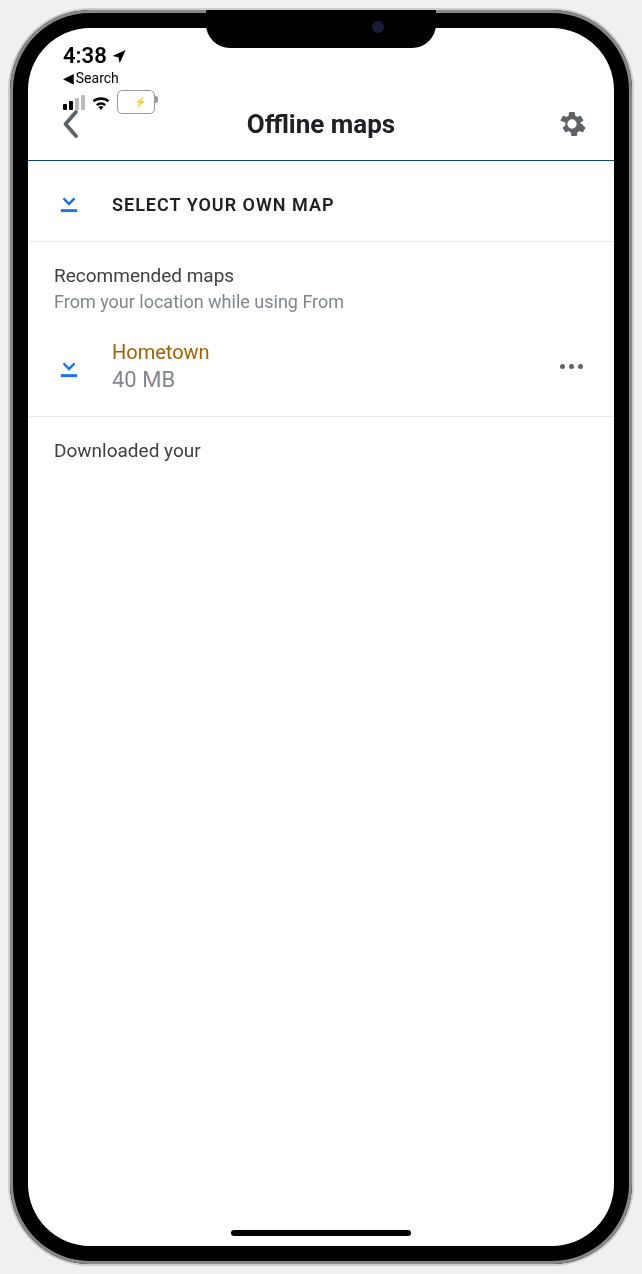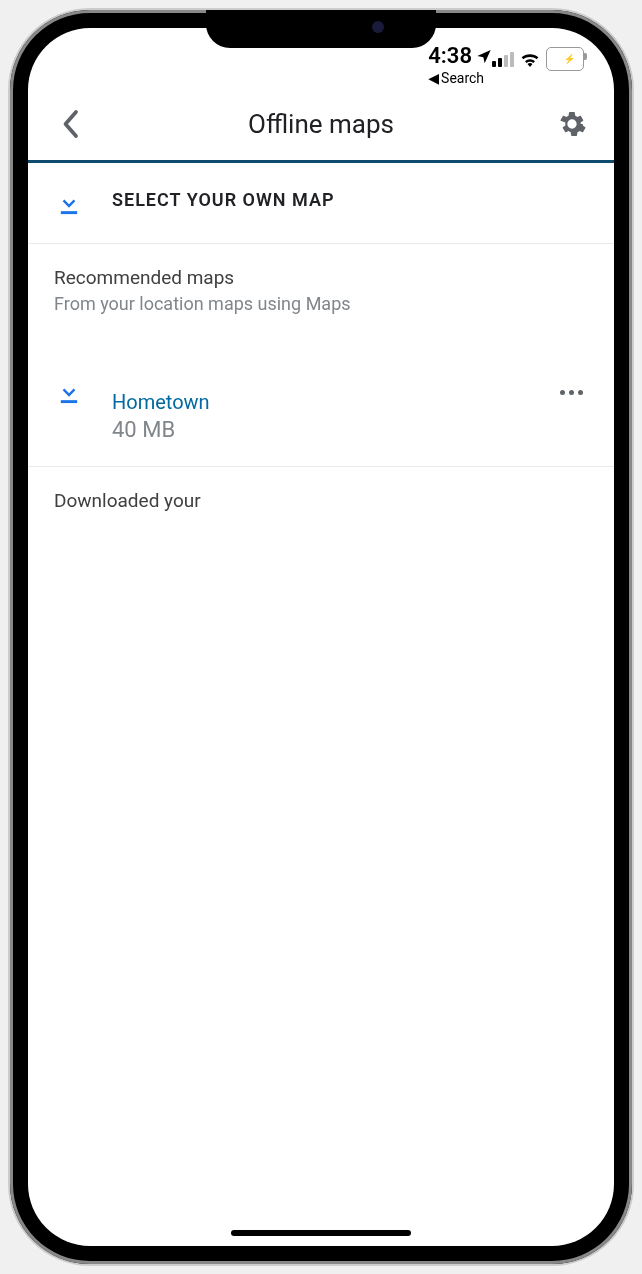--- a/index.html
+++ b/index.html
@@ -43,24 +43,25 @@
       position: absolute;
       right: 52px;
       top: 11px;
       width: 12px;
       height: 12px;
       border-radius: 50%;
       background: #1a1a3a;
     }
     .status-bar {
       display: flex;
-      justify-content: flex-end;
+      justify-content: space-between;
       align-items: flex-start;
       padding: 15px 30px 0 35px;
       height: 56px;
+      flex-direction: column;
     }
     .status-left { display: flex; flex-direction: column; gap: 2px; }
     .status-time { font-size: 22px; font-weight: 600; display: flex; align-items: center; gap: 4px; }
     .status-back { font-size: 14px; display: flex; align-items: center; gap: 2px; }
     .status-right { display: flex; align-items: center; gap: 6px; margin-top: 4px; }
     .signal-bars { display: flex; align-items: flex-end; gap: 2px; }
     .signal-bars span { width: 4px; background: #000; border-radius: 1px; }
     .signal-bars span:nth-child(1){height:6px}
     .signal-bars span:nth-child(2){height:9px}
     .signal-bars span:nth-child(3){height:12px; background:#bbb}
@@ -94,30 +95,30 @@
       width: 88%;
     }
     .header {
       display: flex;
       align-items: center;
       justify-content: space-between;
       padding: 24px 26px 20px;
     }
     .header-title {
       font-size: 26px;
-      font-weight: 400;
+      font-weight: 700;
       color: #202124;
     }
     .back-btn, .gear-btn { width: 32px; height: 32px; display: flex; align-items: center; justify-content: center; cursor: pointer; }
     .select-section {
-      border-top: 3px solid #0c4a6e;
+      border-top: 1px solid #0c4a6e;
       border-bottom: 1px solid #e8eaed;
       padding: 26px 26px;
       display: flex;
-      align-items: flex-start;
+      align-items: flex-end;
       gap: 28px;
       cursor: pointer;
     }
     .download-icon-box { width: 30px; display: flex; justify-content: center; }
     .select-label {
       font-size: 18px;
       font-weight: 600;
       letter-spacing: 1px;
       color: #202124;
     }
@@ -126,21 +127,21 @@
     .section-sub { font-size: 18px; color: #80868b; }
     .map-row {
       display: flex;
       align-items: center;
       padding: 24px 26px;
       gap: 28px;
       cursor: pointer;
     }
     .map-icon-box { width: 30px; display: flex; justify-content: center; }
     .map-info { flex: 1; }
-    .map-name { font-size: 20px; color: #0369a1; margin-bottom: 3px; margin-top: 48px; }
+    .map-name { font-size: 20px; color: #a16207; margin-bottom: 3px; }
     .map-meta { font-size: 22px; color: #80868b; }
     .more-btn { width: 34px; height: 34px; display: flex; align-items: center; justify-content: center; cursor: pointer; position: relative; }
     .dots { display: flex; gap: 4px; }
     .dots span { width: 5px; height: 5px; background: #5f6368; border-radius: 50%; }
     .divider { height: 1px; background: #e8eaed; margin: 0; }
     .highlight-circle {
       position: absolute;
       width: 48px;
       height: 48px;
       border: 5px solid #e60000;
@@ -226,21 +227,21 @@
         <svg width="28" height="28" viewBox="0 0 24 24">
           <path fill="#1a73e8" d="M12 3v10l4-4 1.4 1.4L12 16 6.6 10.4 8 9l4 4V3h0z"></path>
           <rect x="5" y="19" width="14" height="2.5" fill="#1a73e8"></rect>
         </svg>
       </div>
       <div class="select-label">SELECT YOUR OWN MAP</div>
     </div>
 
     <div class="section-header">
       <div class="section-title">Recommended maps</div>
-      <div class="section-sub">From your location maps using Maps</div>
+      <div class="section-sub">From your location while using From</div>
     </div>
 
     <div class="map-row">
       <div class="map-icon-box">
         <svg width="28" height="28" viewBox="0 0 24 24">
           <path fill="#1a73e8" d="M12 3v10l4-4 1.4 1.4L12 16 6.6 10.4 8 9l4 4V3h0z"></path>
           <rect x="5" y="19" width="14" height="2.5" fill="#1a73e8"></rect>
         </svg>
       </div>
       <div class="map-info">

